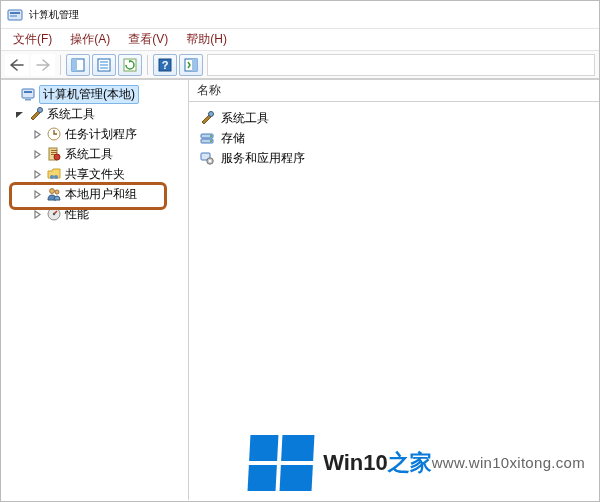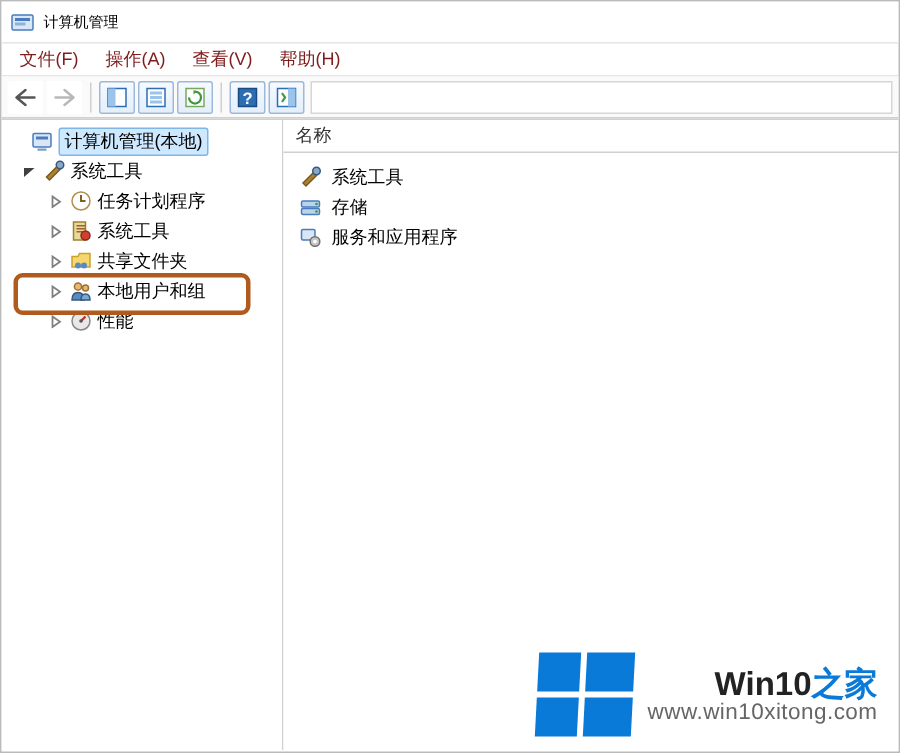--- a/index.html
+++ b/index.html
@@ -153,21 +153,21 @@
     gap: 10px;
   }
   .win-logo {
     display: grid;
     grid-template-columns: 28px 32px;
     grid-template-rows: 26px 26px;
     gap: 4px;
     transform: skewX(-3deg);
   }
   .win-logo div { background: #0a7ad8; }
-  .wm-text { display: flex; flex-direction: column; align-items: flex-end; line-height: 1.05; }
+  .wm-text { display: flex; flex-direction: row; align-items: center; line-height: 1.05; }
   .wm-line1 { font-size: 22px; font-weight: bold; color: #222; }
   .wm-line1 .accent { color: #0a7ad8; }
   .wm-line2 { font-size: 15px; color: #666; letter-spacing: 0.3px; }
   svg { display: block; }
 </style>
 </head>
 <body>
 
 <div class="titlebar">
   <span class="app-icon">

